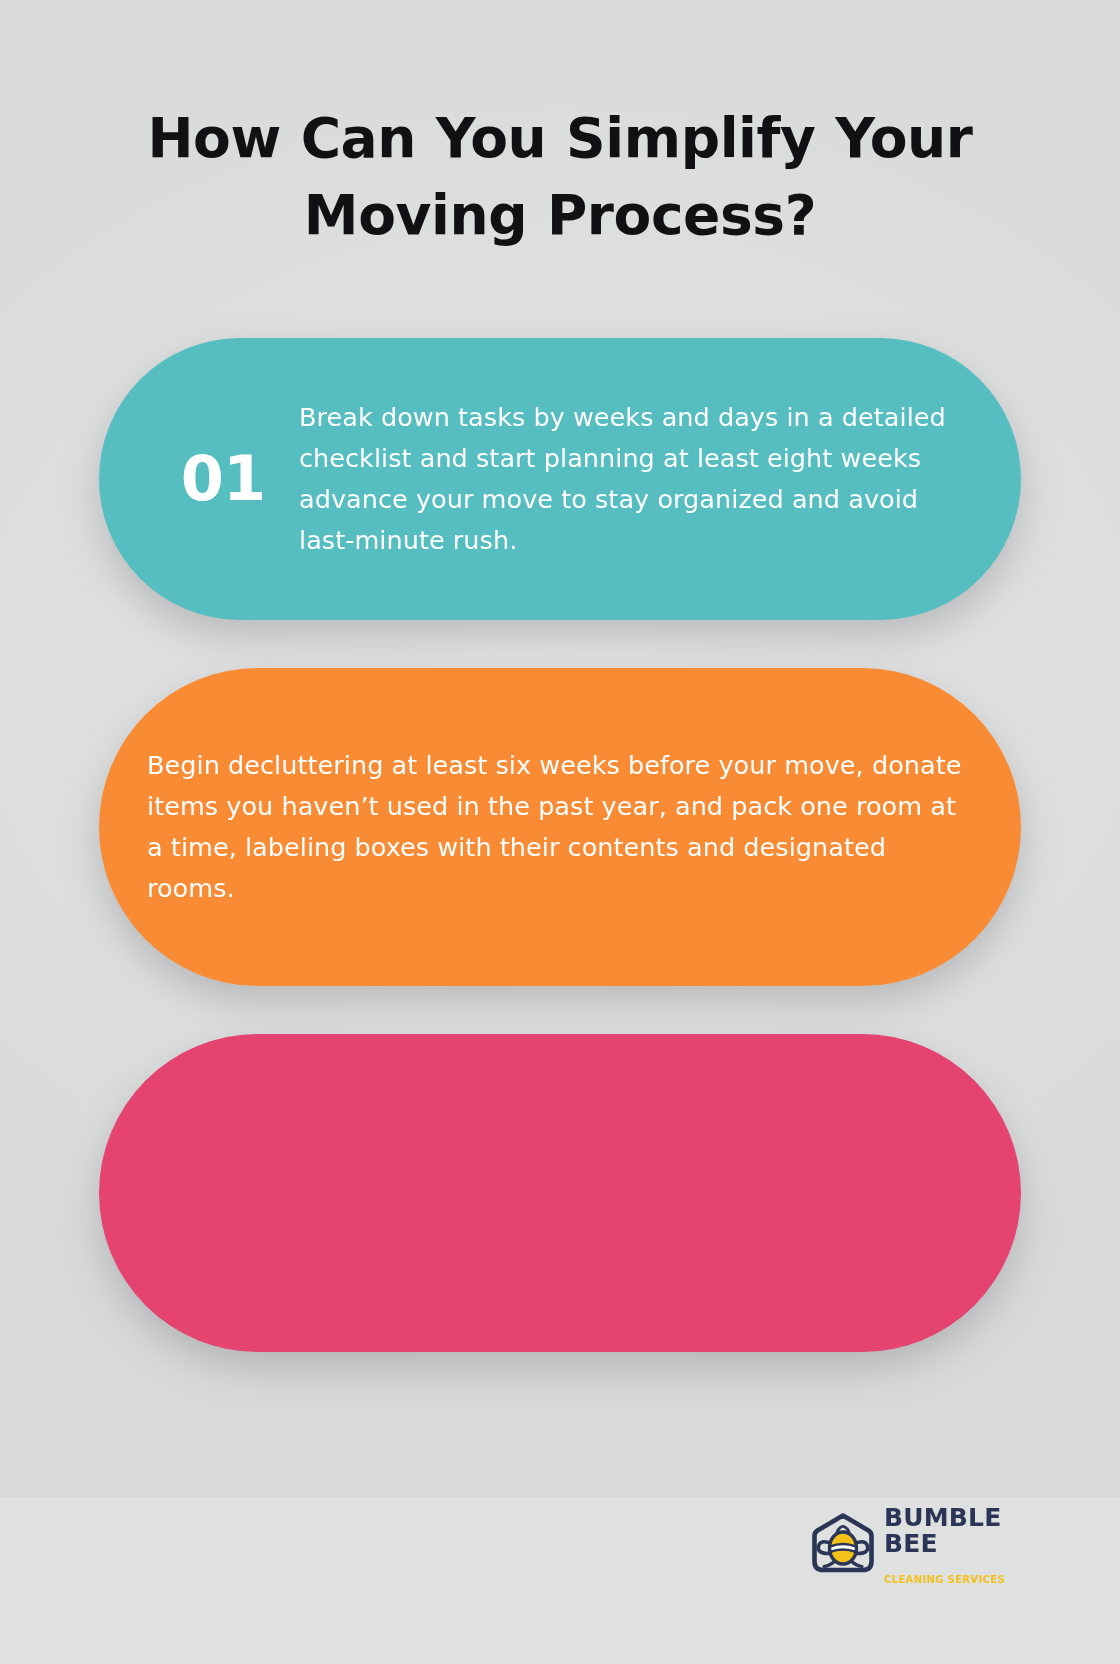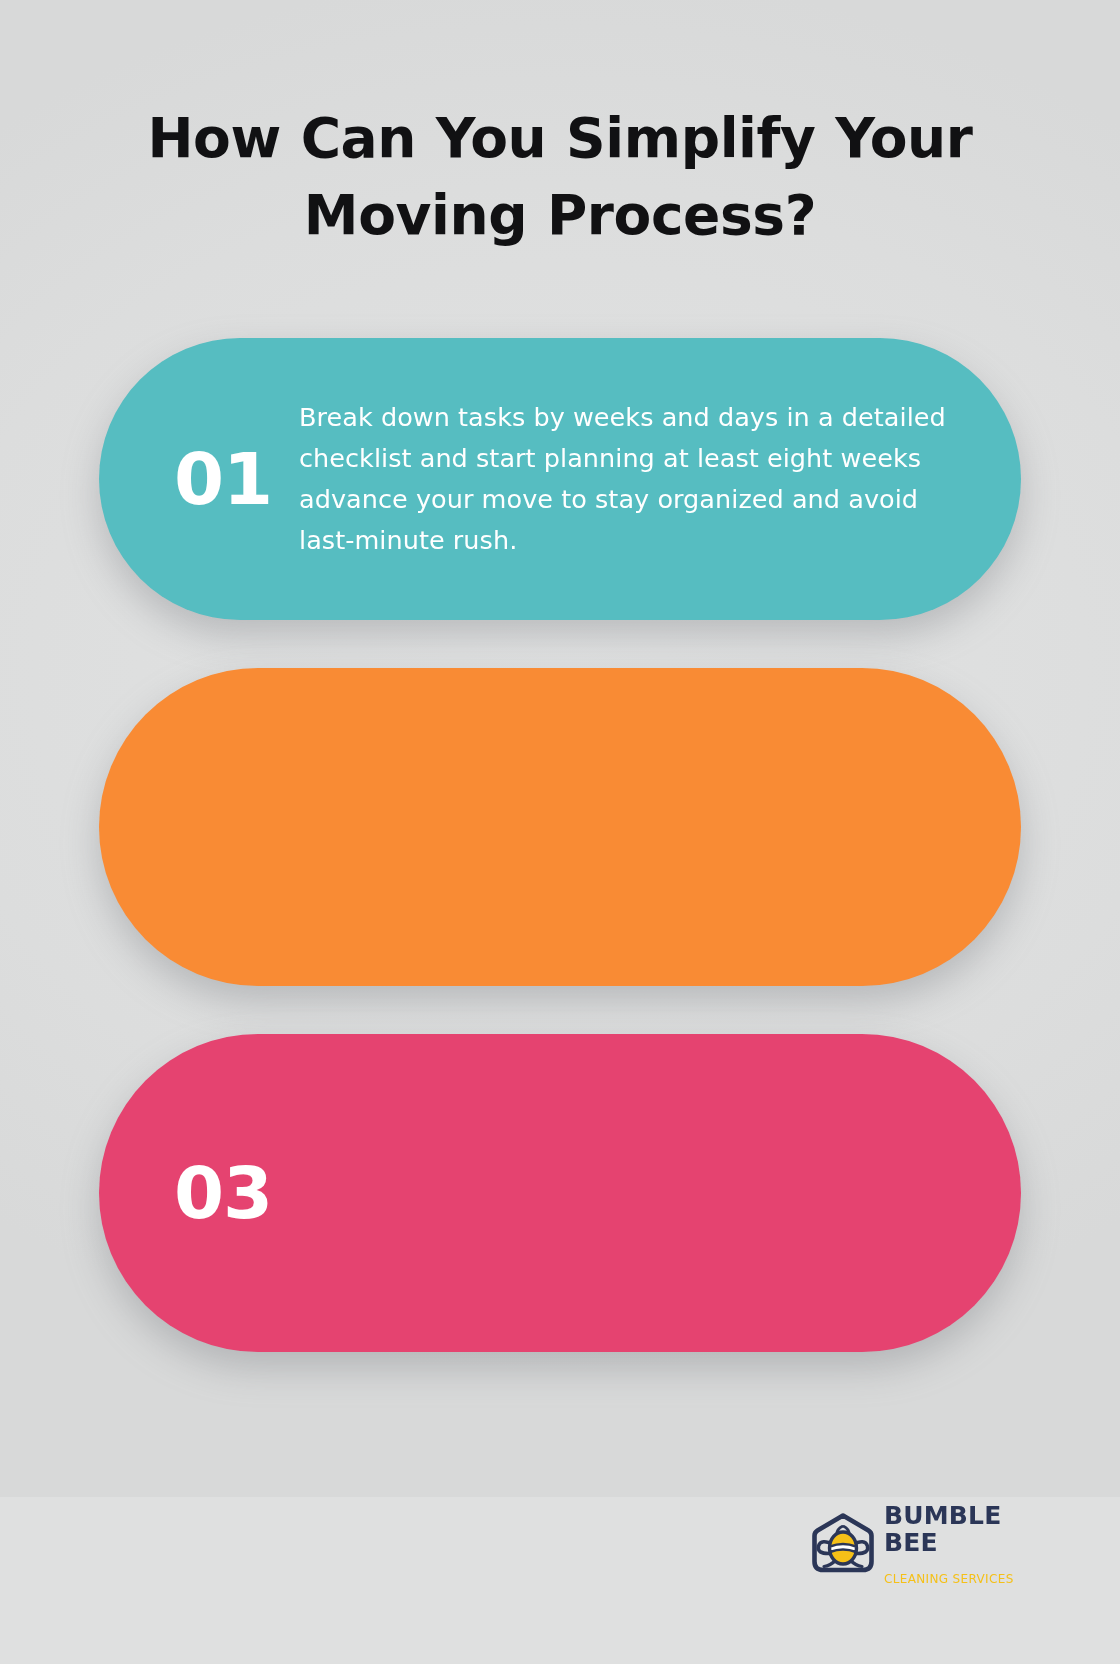--- a/index.html
+++ b/index.html
@@ -77,21 +77,21 @@
   .card-3 {
     background: #e54370;
     height: 318px;
     border-radius: 159px;
     margin-top: 48px;
     padding: 0 34px 0 48px;
   }
 
   .card-num {
     font-family: "DejaVu Sans", sans-serif;
-    font-size: 72px;
+    font-size: 62px;
     font-weight: 700;
     line-height: 1;
     color: #ffffff;
     width: 152px;
     flex: 0 0 152px;
     text-align: center;
     letter-spacing: -1px;
   }
 
   .card-text {
@@ -130,22 +130,22 @@
   .logo-name {
     font-family: "DejaVu Sans", sans-serif;
     font-weight: 700;
     font-size: 25px;
     line-height: 1.05;
     color: #2b3657;
     letter-spacing: 0.2px;
   }
   .logo-tag {
     font-family: "DejaVu Sans", sans-serif;
-    font-weight: 400;
-    font-size: 12px;
+    font-weight: 700;
+    font-size: 10px;
     line-height: 1.15;
     color: #f5c018;
     letter-spacing: 0.35px;
     margin-top: 17px;
   }
 </style>
 </head>
 <body>
 
 <div class="page">
@@ -155,24 +155,24 @@
   </div>
 
   <div class="cards">
 
     <div class="card card-1">
       <div class="card-num">01</div>
       <div class="card-text">Break down tasks by weeks and days in a detailed checklist and start planning at least eight weeks advance your move to stay organized and avoid last-minute rush.</div>
     </div>
 
     <div class="card card-2">
+      <div class="card-text">Begin decluttering at least six weeks before your move, donate items you haven’t used in the past year, and pack one room at a time, labeling boxes with their contents and designated rooms.</div>
     </div>
 
     <div class="card card-3">
-      <div class="card-num">03</div>
     </div>
 
   </div>
 
   <div class="logo">
     <div class="logo-mark">
       <svg viewBox="0 0 74 74" width="74" height="74" xmlns="http://www.w3.org/2000/svg">
 
         <path d="M37 7.5 L62.5 22.5 Q65.5 24.3 65.5 27.8 L65.5 53.5 Q65.5 62 57 62 L17 62 Q8.5 62 8.5 53.5 L8.5 27.8 Q8.5 24.3 11.5 22.5 Z" fill="none" stroke="#2b3657" stroke-width="4.6" stroke-linejoin="round"></path>
 

